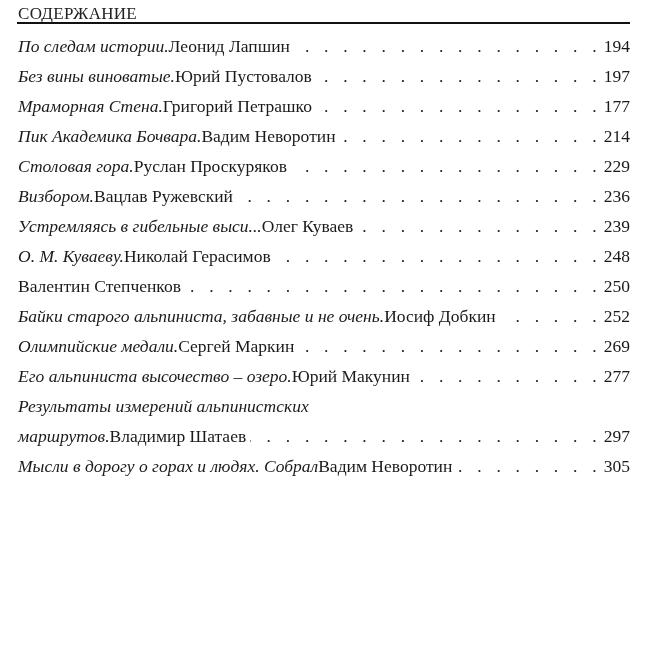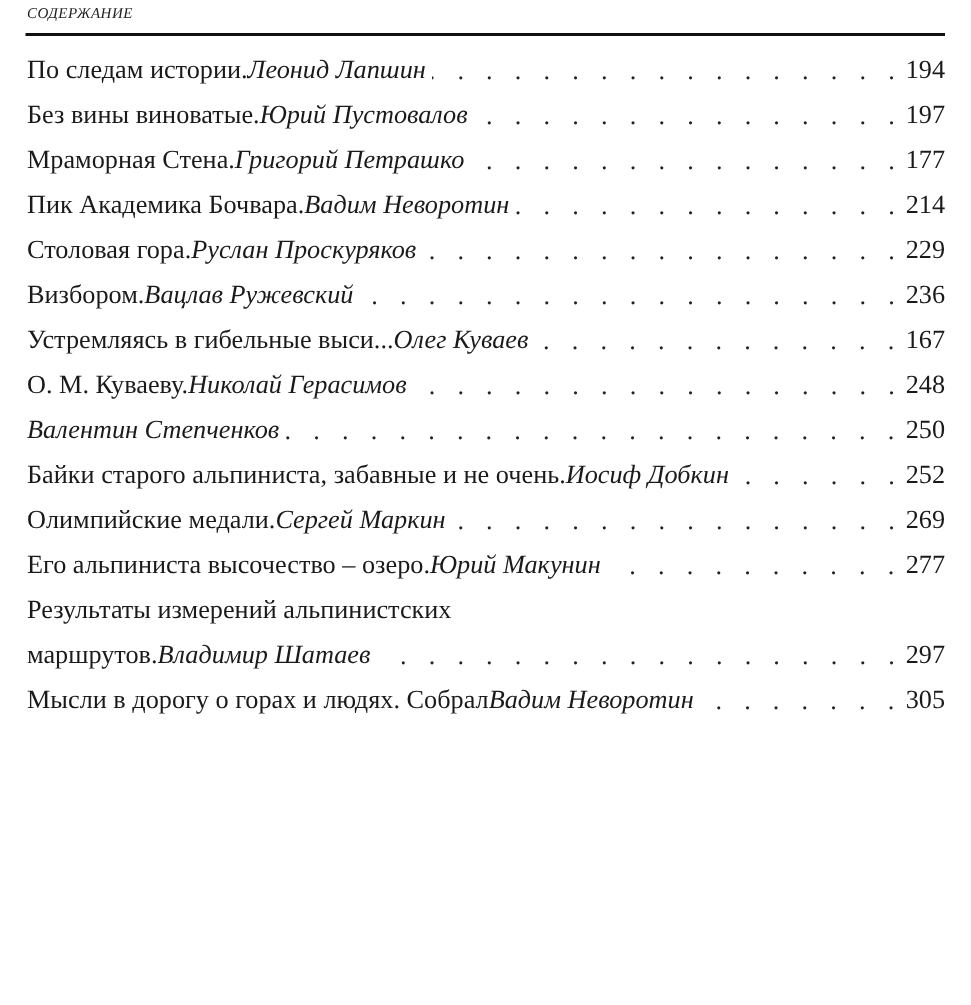--- a/index.html
+++ b/index.html
@@ -22,22 +22,21 @@
       width: 612px;
     }
     .header {
       position: relative;
       height: 24px;
     }
     .header-title {
       position: absolute;
       left: 0;
       top: 4px;
-      font-style: italic;
-      font-size: 10px;
+      font-size: 17px;
       letter-spacing: 0.3px;
       color: #222;
     }
     .header-rule {
       position: absolute;
       left: -1px;
       right: 0;
       top: 22px;
       height: 2px;
       background: #111;
@@ -52,22 +51,22 @@
       list-style: none;
     }
     .toc-line {
       height: 30px;
       line-height: 30px;
       font-size: 17.5px;
       display: flex;
       align-items: baseline;
       white-space: nowrap;
     }
-    .toc-title { flex: 0 0 auto; }
-    .toc-author { flex: 0 0 auto; font-style: italic; }
+    .toc-title { flex: 0 0 auto; font-style: italic; }
+    .toc-author { flex: 0 0 auto; }
     .toc-leader {
       flex: 1 1 auto;
       overflow: hidden;
       margin: 0 2px 0 4px;
       letter-spacing: 5.2px;
       color: #222;
       text-align: right;
       direction: rtl;
     }
     .toc-page {
@@ -118,21 +117,21 @@
     <li class="toc-line">
       <span class="toc-title">Визбором. </span>
       <span class="toc-author">Вацлав Ружевский</span>
       <span class="toc-leader">. . . . . . . . . . . . . . . . . . . . . . . . . . . . . . . . . . . . . . . . . . . . . . . . . . . . . . . . . . . . . . . . . . . .</span>
       <span class="toc-page">236</span>
     </li>
     <li class="toc-line">
       <span class="toc-title">Устремляясь в гибельные выси... </span>
       <span class="toc-author">Олег Куваев</span>
       <span class="toc-leader">. . . . . . . . . . . . . . . . . . . . . . . . . . . . . . . . . . . . . . . . . . . . . . . . . . . . . . . . . . . . . . . . . . . .</span>
-      <span class="toc-page">167</span>
+      <span class="toc-page">239</span>
     </li>
     <li class="toc-line">
       <span class="toc-title">О. М. Куваеву. </span>
       <span class="toc-author">Николай Герасимов</span>
       <span class="toc-leader">. . . . . . . . . . . . . . . . . . . . . . . . . . . . . . . . . . . . . . . . . . . . . . . . . . . . . . . . . . . . . . . . . . . .</span>
       <span class="toc-page">248</span>
     </li>
     <li class="toc-line">
       <span class="toc-author">Валентин Степченков</span>
       <span class="toc-leader">. . . . . . . . . . . . . . . . . . . . . . . . . . . . . . . . . . . . . . . . . . . . . . . . . . . . . . . . . . . . . . . . . . . .</span>

